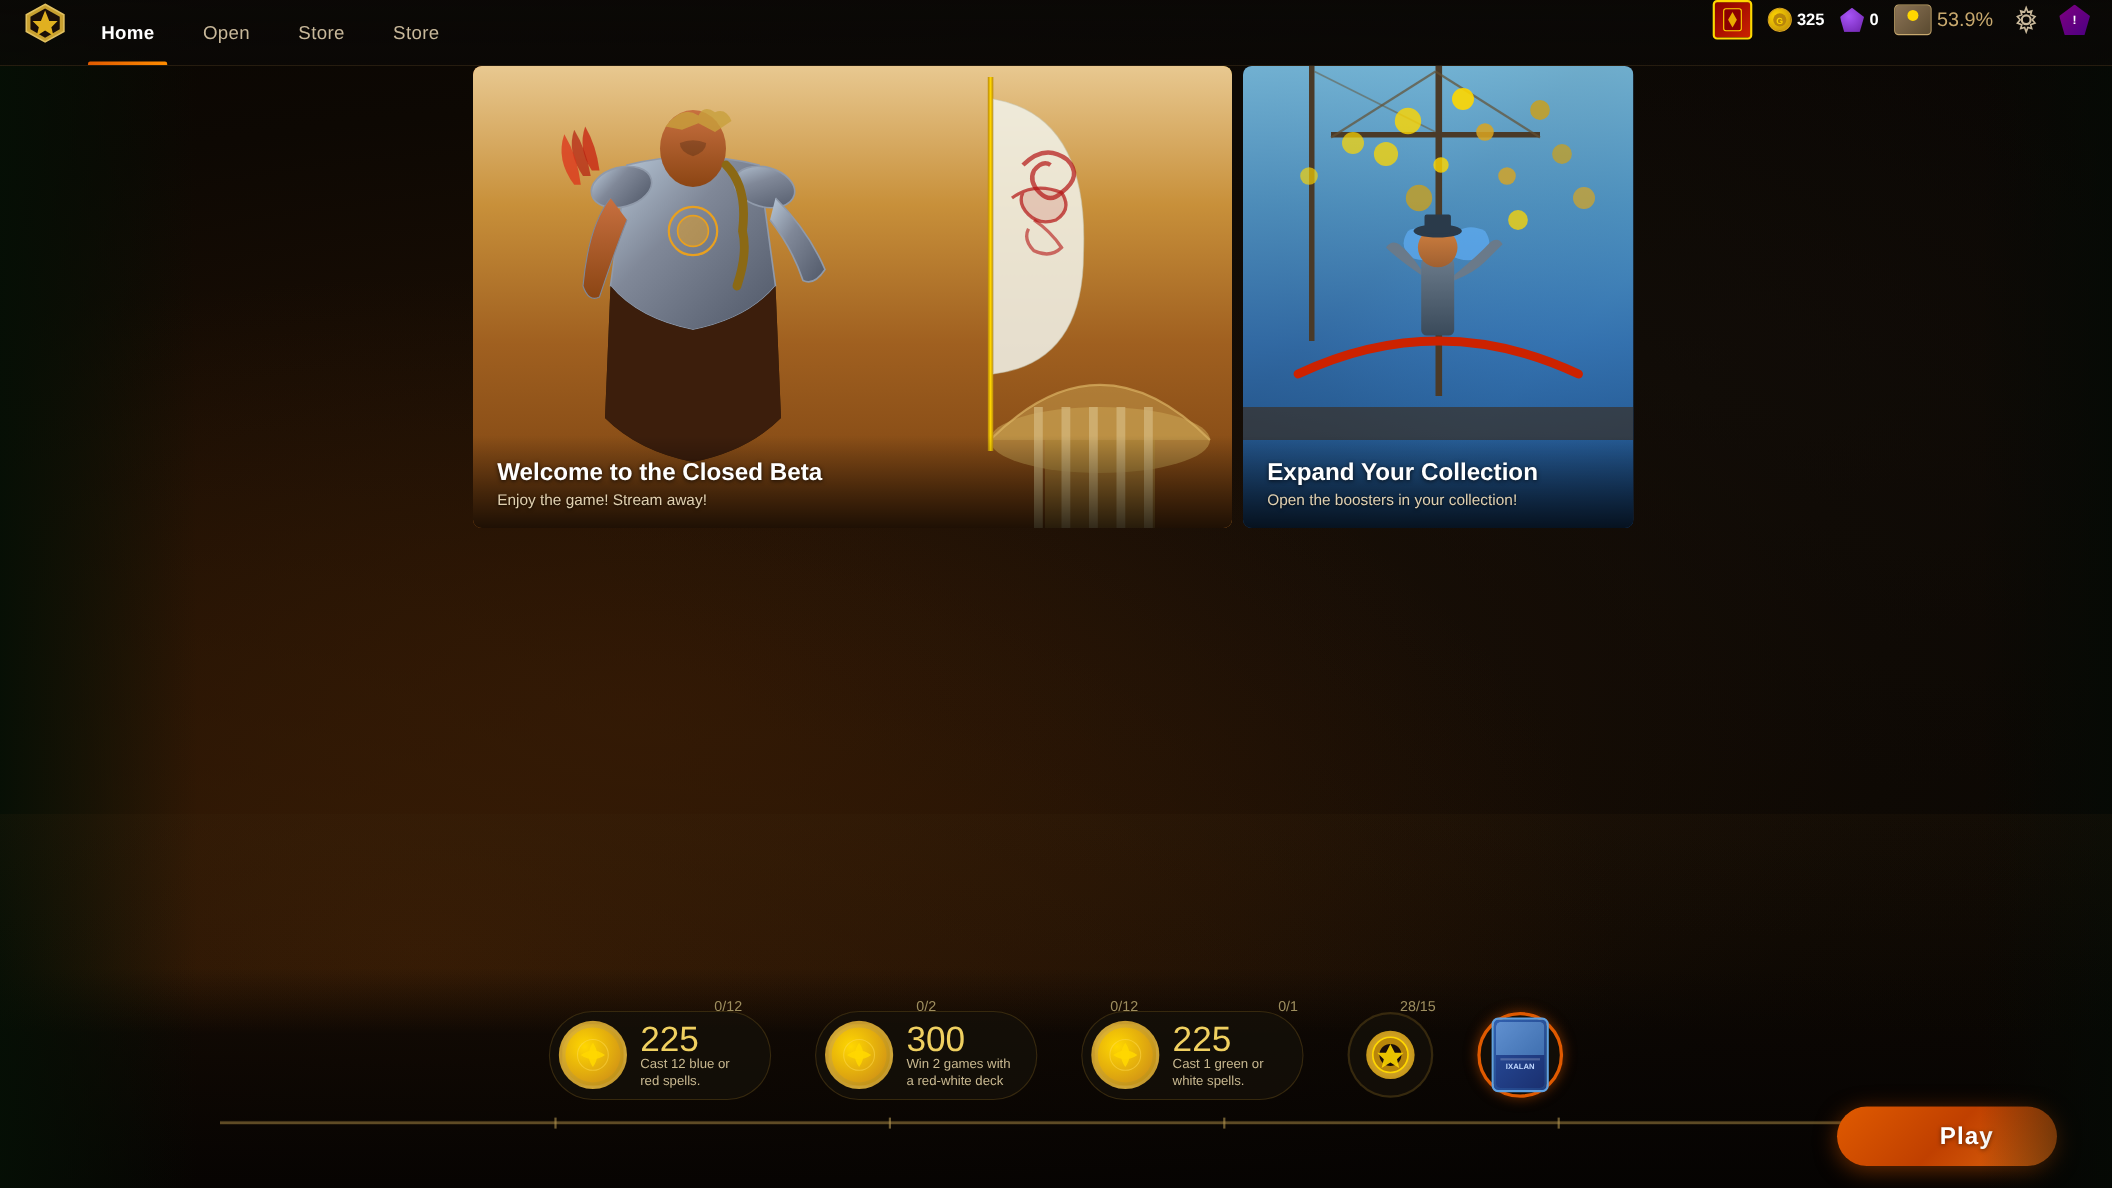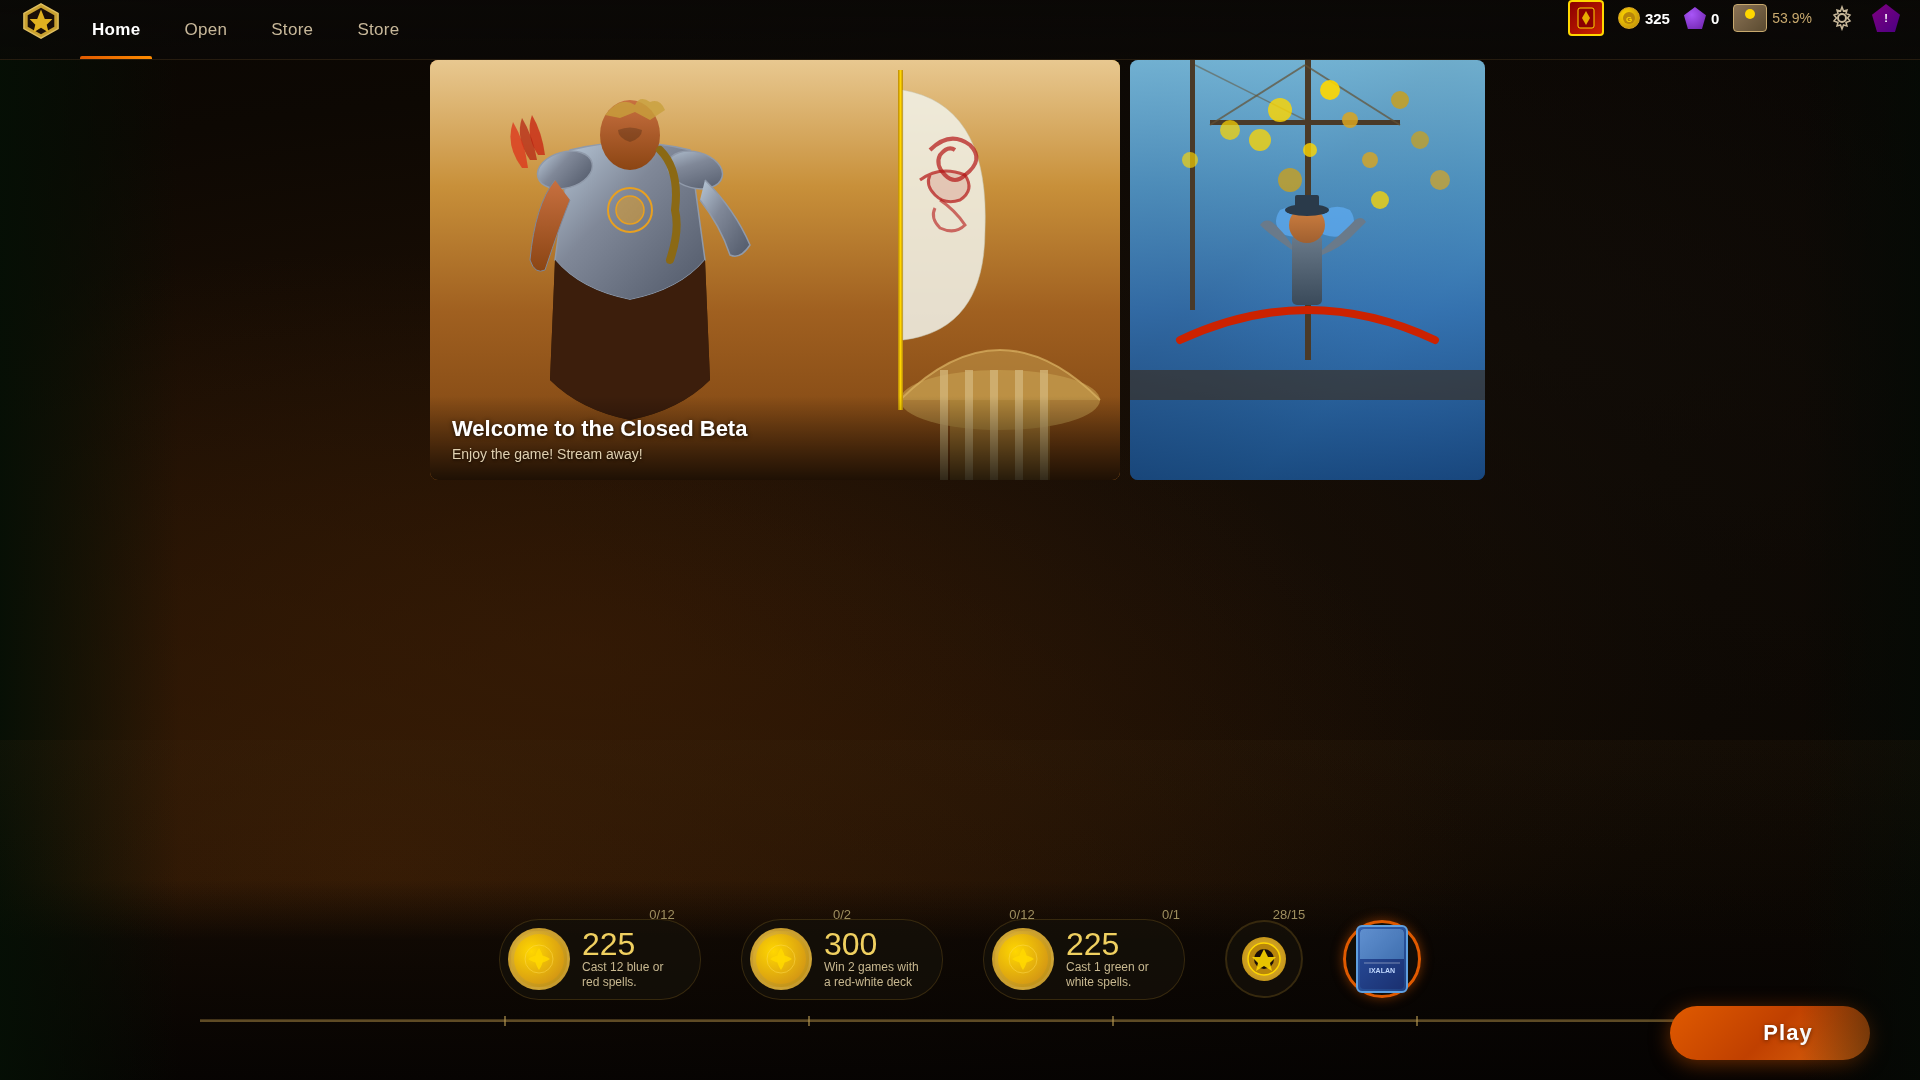--- a/index.html
+++ b/index.html
@@ -167,21 +167,21 @@
       top: 4px;
       left: 50%;
       transform: translateX(-50%);
       width: 10px;
       height: 10px;
       background: #ffd700;
       border-radius: 50%;
     }
     .vault-pct {
       color: #c8a96e;
-      font-size: 14px;
+      font-size: 18px;
     }
     .settings-icon {
       width: 32px;
       height: 32px;
       color: #c8b89a;
       cursor: pointer;
       display: flex;
       align-items: center;
       justify-content: center;
     }
@@ -698,20 +698,24 @@
           </defs>
 
           <path d="M162 190 Q140 175 130 165 Q135 158 142 162 Q152 170 162 185" fill="#6a7a8a"></path>
           <path d="M192 190 Q214 172 225 160 Q232 155 236 162 Q230 168 220 178 Q210 188 192 195" fill="#6a7a8a"></path>
 
           <ellipse cx="177" cy="150" rx="22" ry="6" fill="#2a3a4a"></ellipse>
           <rect x="165" y="135" width="24" height="17" fill="#2a3a4a" rx="2"></rect>
         </svg>
       </div>
 
+      <div class="card-overlay">
+        <div class="card-title">Expand Your Collection</div>
+        <div class="card-subtitle">Open the boosters in your collection!</div>
+      </div>
     </div>
   </div>
 </div>
 
 <div class="fog-layer"></div>
 
 <div class="bottom-section">
 
   <div class="quest-progress-labels">
     <div class="quest-progress-label">0/12</div>

